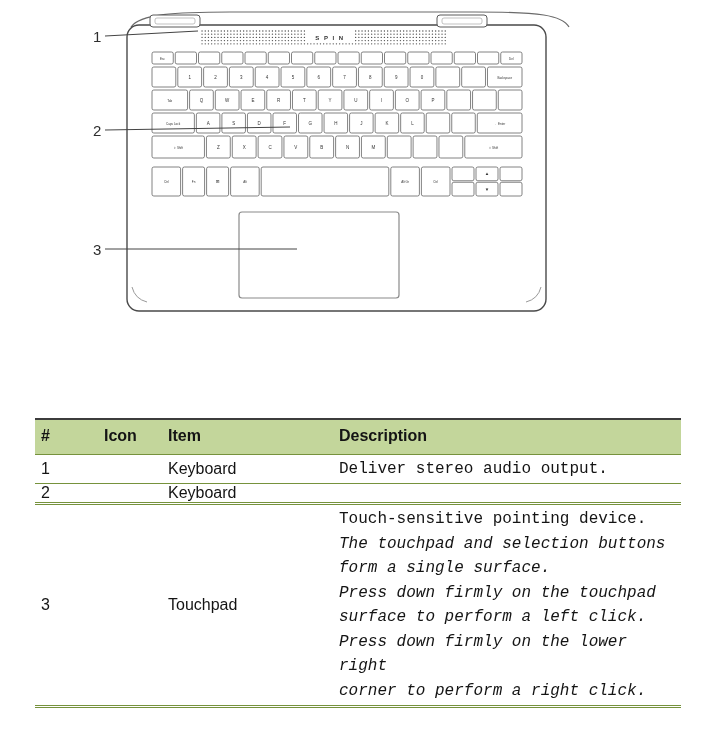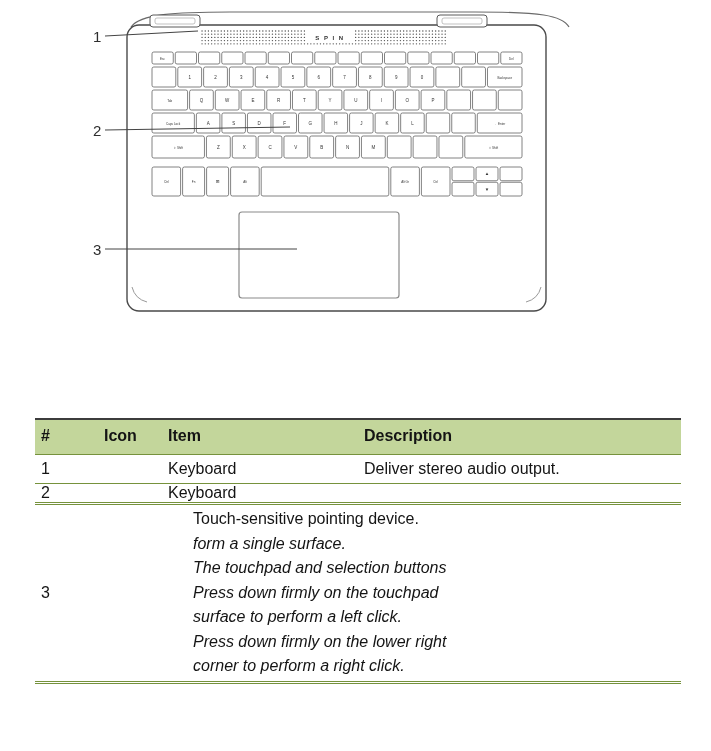--- a/index.html
+++ b/index.html
@@ -30,22 +30,22 @@
          border-bottom:1px solid var(--green,#76923c);
          font-weight:bold;padding:2px 0 3px 0;}
   .trow{display:flex;}
   .b0{border-bottom:1px solid var(--green,#76923c);}
   .b1{border-bottom:3px double var(--green,#76923c);}
   .b2{border-bottom:3px double var(--green,#76923c);}
   .c{box-sizing:border-box;}
   .cnum{width:65px;padding-left:6px;display:flex;align-items:center;}
   .cicon{width:64px;padding-left:4px;display:flex;align-items:center;}
   .citem{width:171px;padding-left:4px;display:flex;align-items:center;}
-  .cdesc{flex:1;padding:2px 14px 2px 4px;line-height:24.5px;margin-left:25px;}
-  .dline{line-height:24.5px;}
+  .cdesc{flex:1;padding:2px 14px 2px 4px;line-height:24.5px;}
+  .dline{line-height:24.5px;font-family:Liberation Mono, monospace;}
   .it{font-style:italic;}
 </style>
 </head>
 <body>
 
 <div class="page">
 
   <svg class="diagram-svg" width="711" height="400" viewBox="0 0 711 400">
 
     <path class="lid-line" d="M 131 27 C 140 14 175 12 230 12 L 475 12 C 540 12 562 15 569 27"></path>
@@ -244,24 +244,25 @@
           </div>
         </div>
         <div class="trow b1">
           <div class="c cnum">2</div>
           <div class="c cicon"></div>
           <div class="c citem">Keyboard</div>
         </div>
         <div class="trow b2">
           <div class="c cnum">3</div>
           <div class="c cicon"></div>
+          <div class="c citem">Touchpad</div>
           <div class="c cdesc">
             <div class="dline"><span>Touch-sensitive pointing device.</span></div>
+            <div class="dline"><span class="it">The touchpad and selection buttons</span></div>
             <div class="dline"><span class="it">form a single surface.</span></div>
-            <div class="dline"><span class="it">The touchpad and selection buttons</span></div>
             <div class="dline"><span class="it">Press down firmly on the touchpad</span></div>
             <div class="dline"><span class="it">surface to perform a left click.</span></div>
             <div class="dline"><span class="it">Press down firmly on the lower right</span></div>
             <div class="dline"><span class="it">corner to perform a right click.</span></div>
           </div>
         </div>
       </div>
   </div>
 
 </div>

